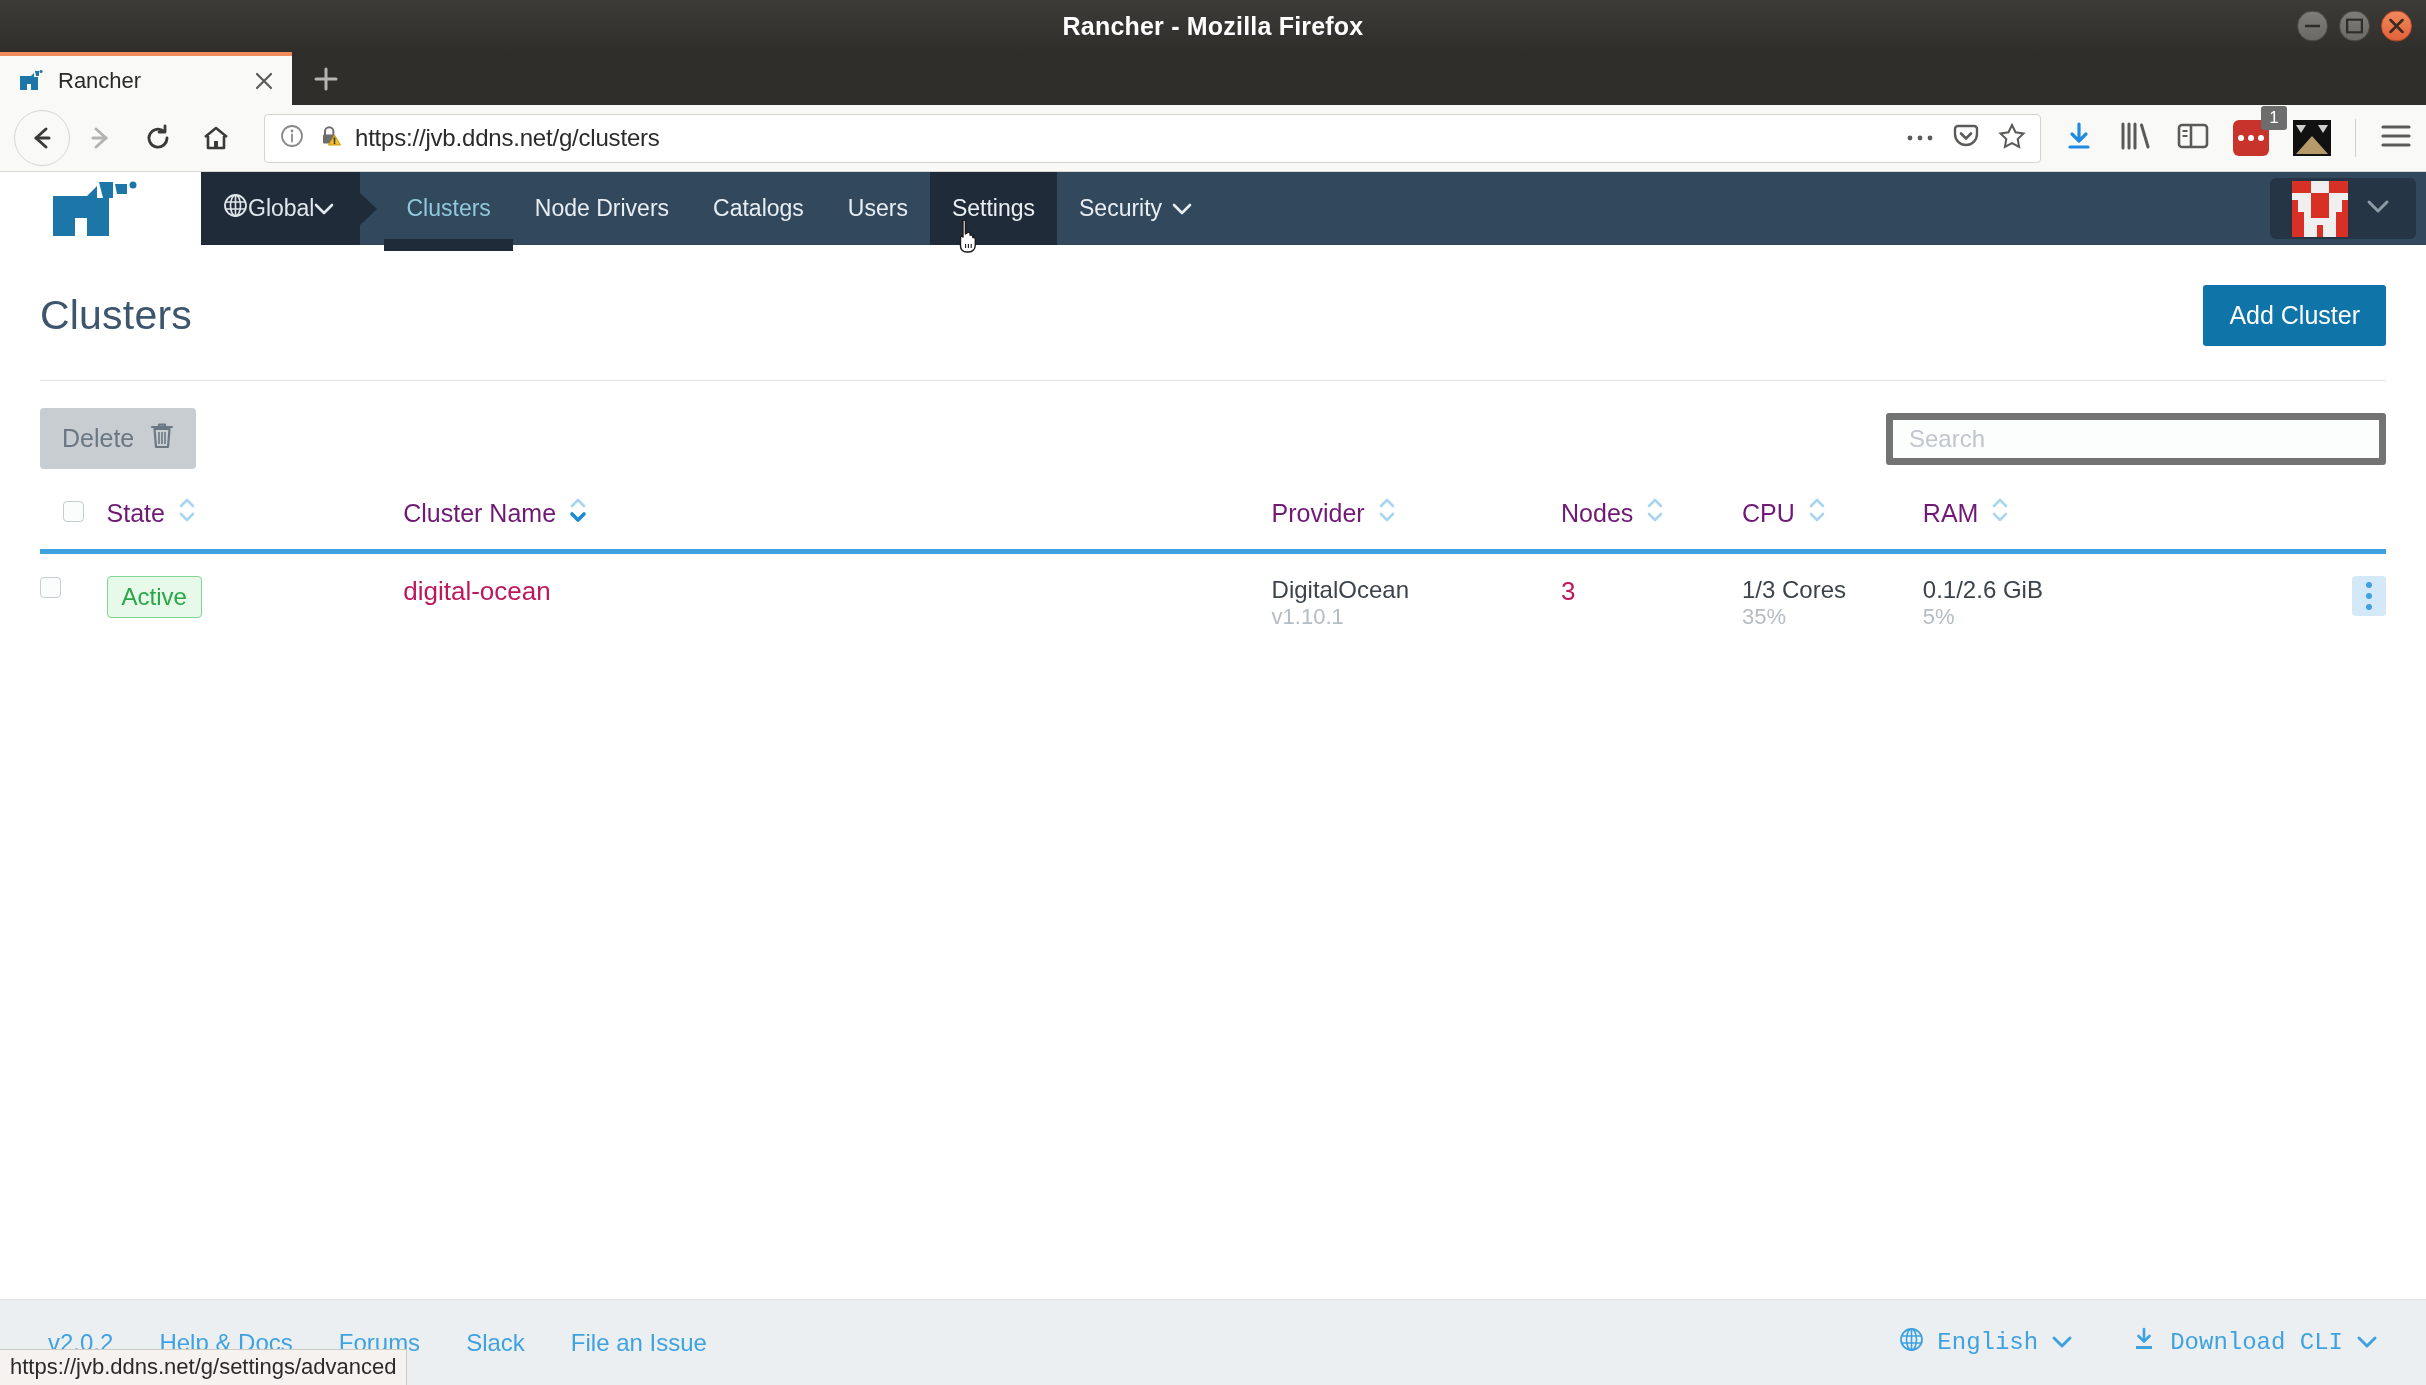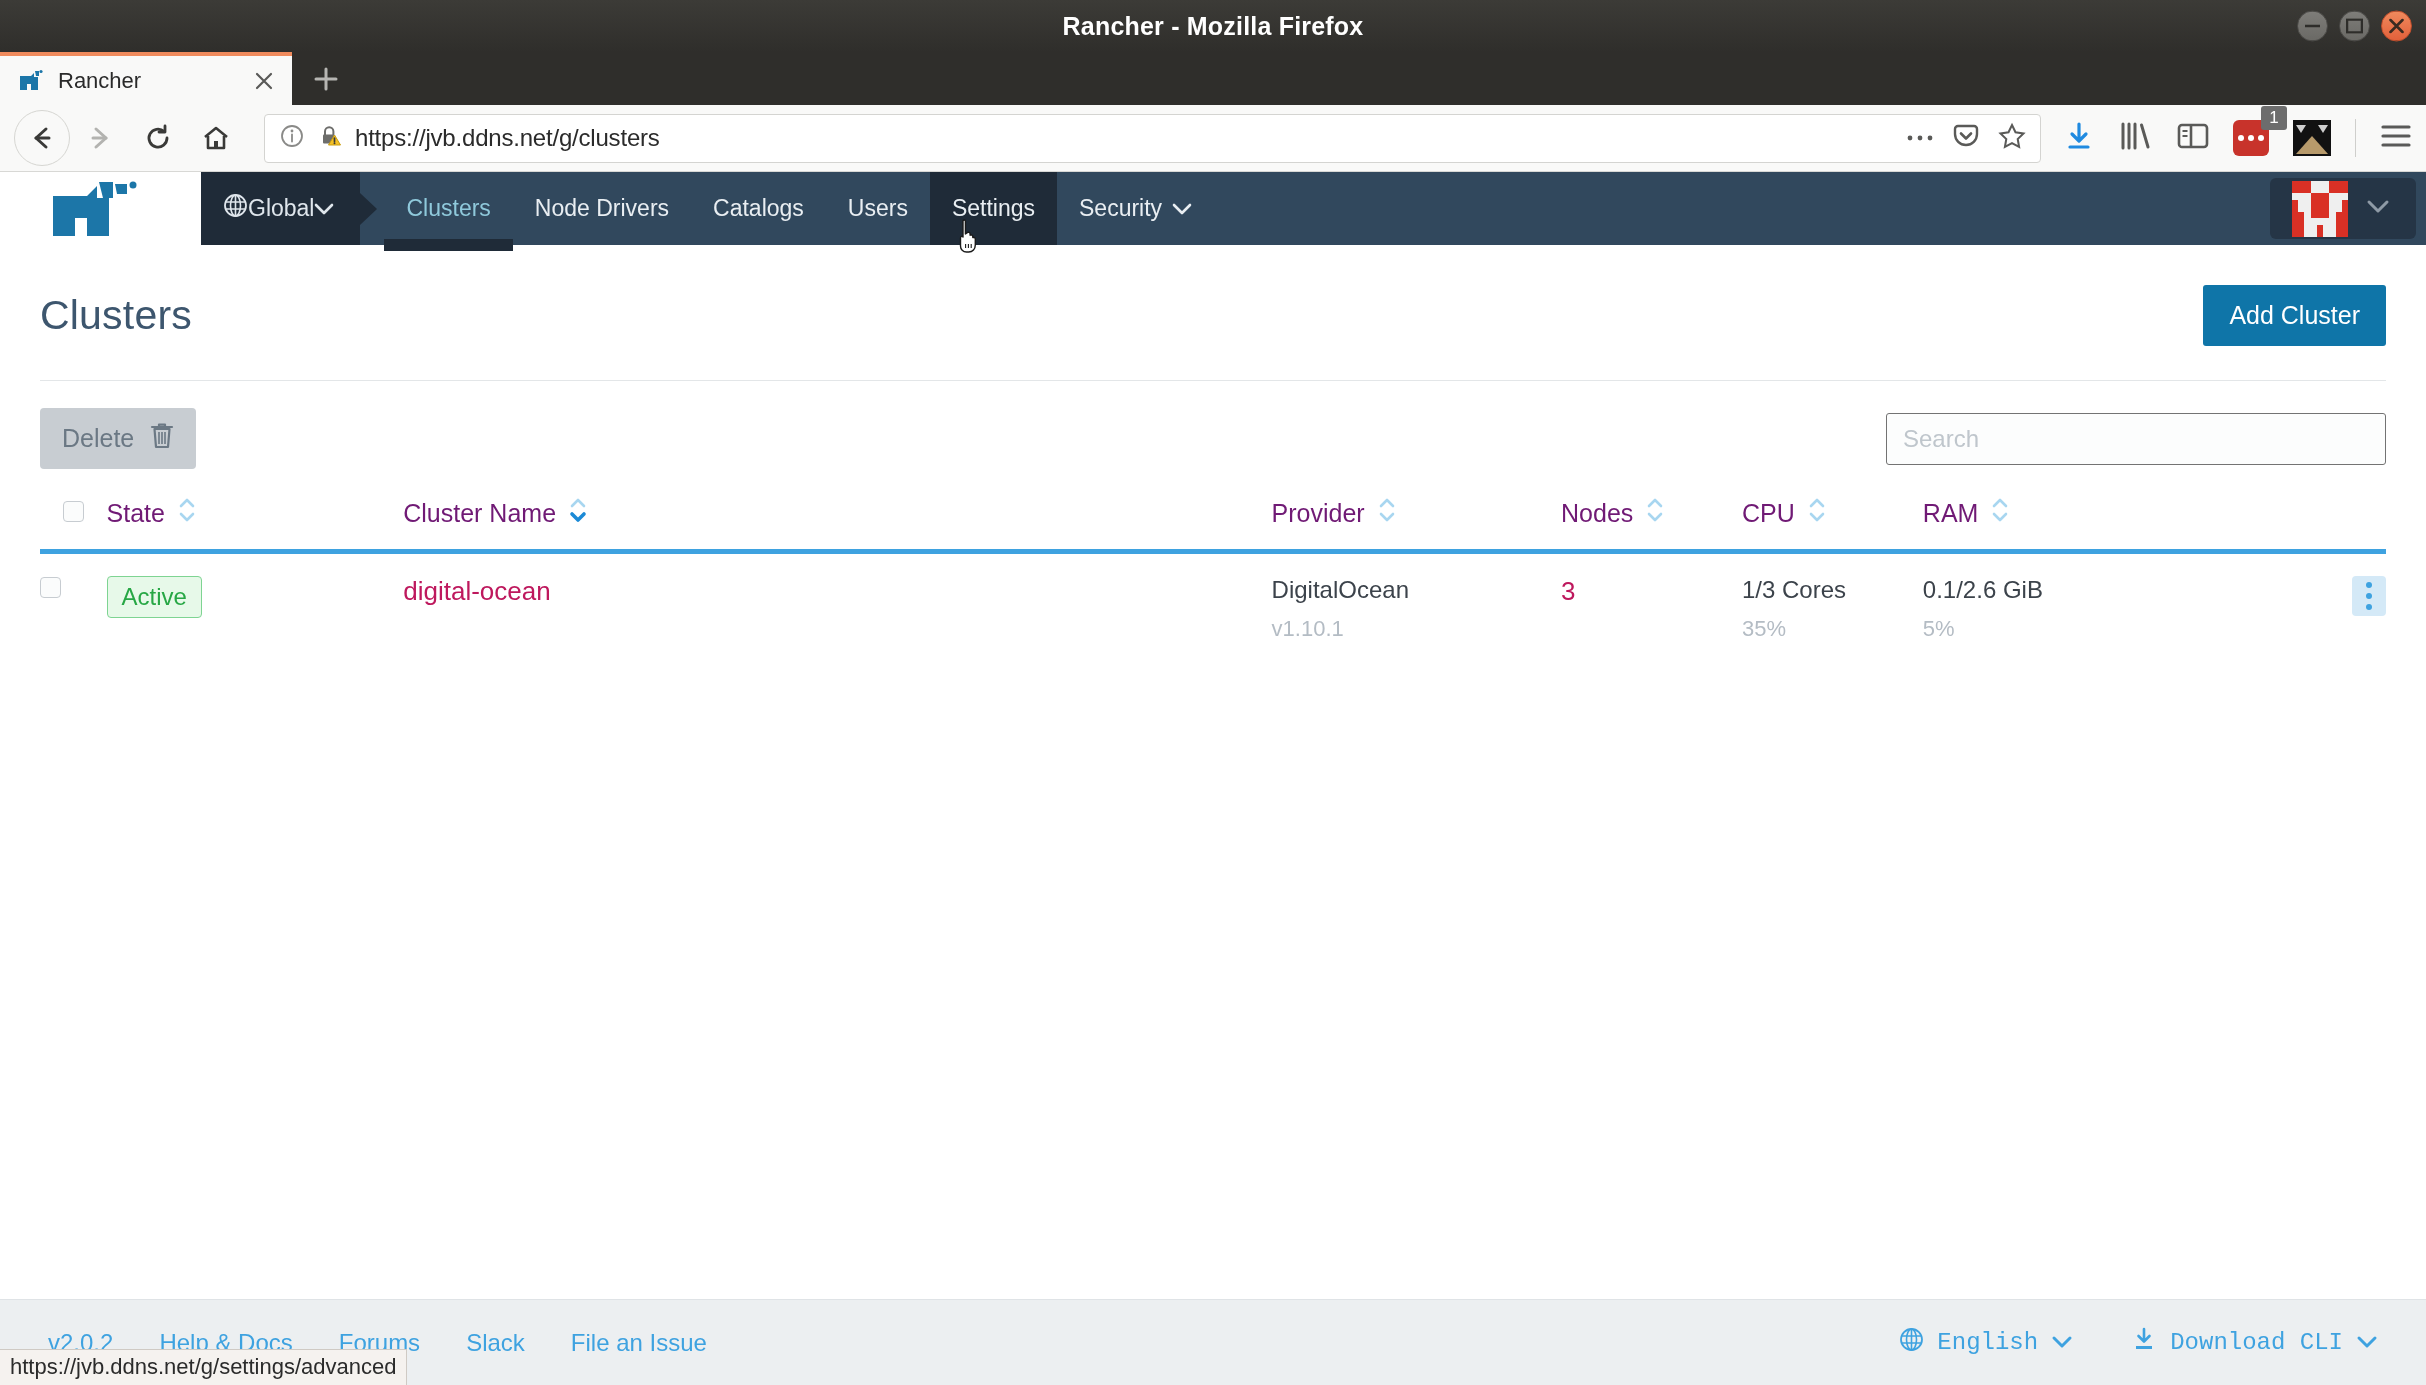--- a/index.html
+++ b/index.html
@@ -145,21 +145,21 @@
   .toolbar-row {
     display: flex; align-items: center; justify-content: space-between;
     padding: 27px 0 18px;
   }
   .btn-delete {
     background: #c8cdd2; color: #6b7884; font-size: 25px;
     padding: 14px 22px; border: none; border-radius: 4px;
     display: flex; align-items: center; gap: 16px; font-family: inherit;
   }
   .search-input {
-    width: 500px; height: 52px; border: 1px solid #737373; border-radius: 3px;
+    width: 500px; height: 52px; border: 7px solid #737373; border-radius: 3px;
     background: #fcfdfd; padding: 0 16px; font-size: 24px; color: #47505a;
     font-family: inherit;
   }
   .search-input::placeholder { color: #bfc6cc; }
 
   
   table.clusters { width: 100%; border-collapse: collapse; table-layout: fixed;}
   table.clusters thead th {
     text-align: center; font-weight: 400; color: #701a75; font-size: 25px;
     padding: 8px 0 18px; vertical-align: middle; white-space: nowrap;
@@ -179,21 +179,21 @@
   .chk {
     width: 21px; height: 21px; border: 1px solid #c7ccd1; border-radius: 4px;
     background: #fbfcfc; display: inline-block;
   }
   .badge-active {
     display: inline-block; border: 1px solid #7ed492; background: #e7f9e9;
     color: #27a745; font-size: 24px; padding: 6px 14px; border-radius: 4px;
   }
   .link { color: #be185d; text-decoration: none; font-size: 26px;}
   .cell-main { color: #3c434b; font-size: 24px; }
-  .cell-sub  { color: #b4bcc4; font-size: 22px; margin-top: 12px; }
+  .cell-sub  { color: #b4bcc4; font-size: 22px; }
   .kebab {
     width: 34px; height: 40px; background: #d4e9f7; border-radius: 4px;
     display: flex; flex-direction: column; align-items: center; justify-content: center; gap: 5px;
     margin-left: auto;
   }
   .kebab i { width: 6px; height: 6px; border-radius: 50%; background: #3ea2e0; display:block;}
 
   
   .footer {
     height: 86px; background: #eceff1; border-top: 1px solid #dfe3e6;

